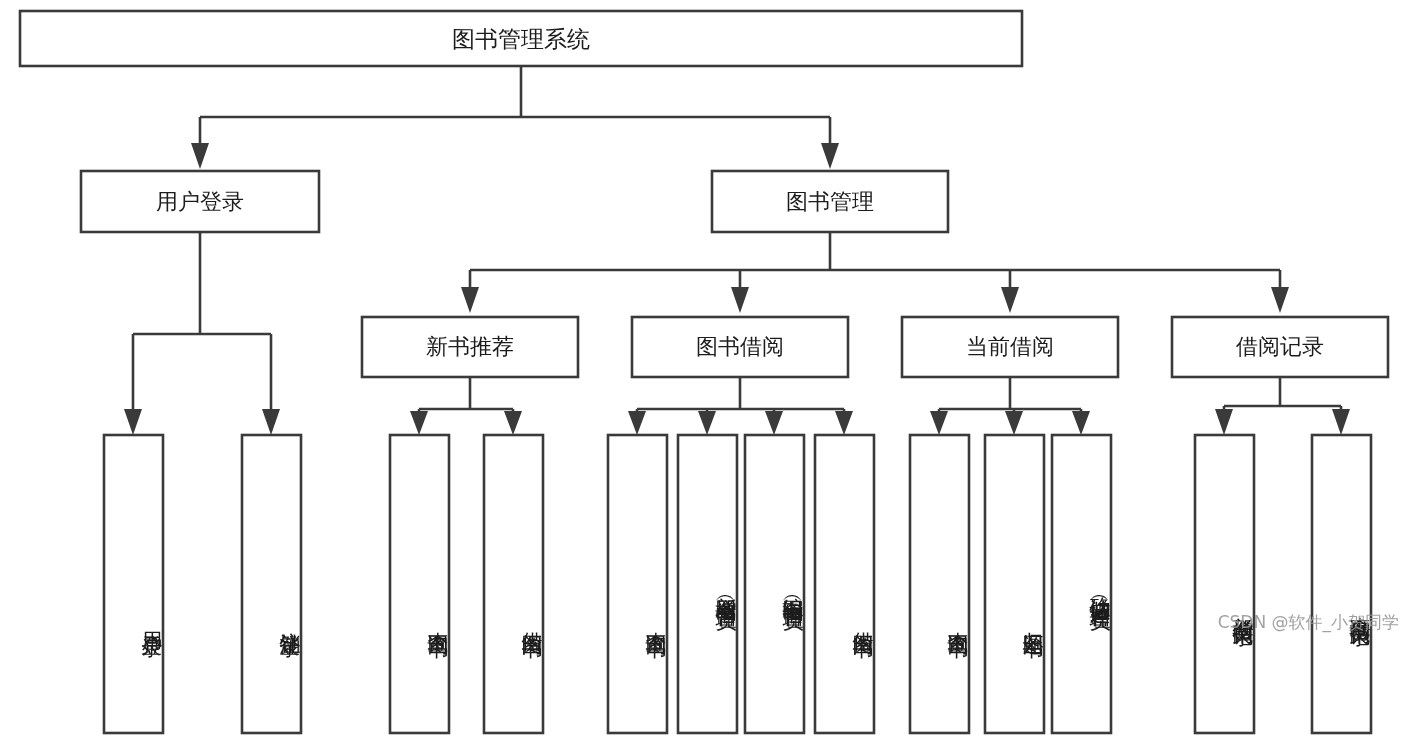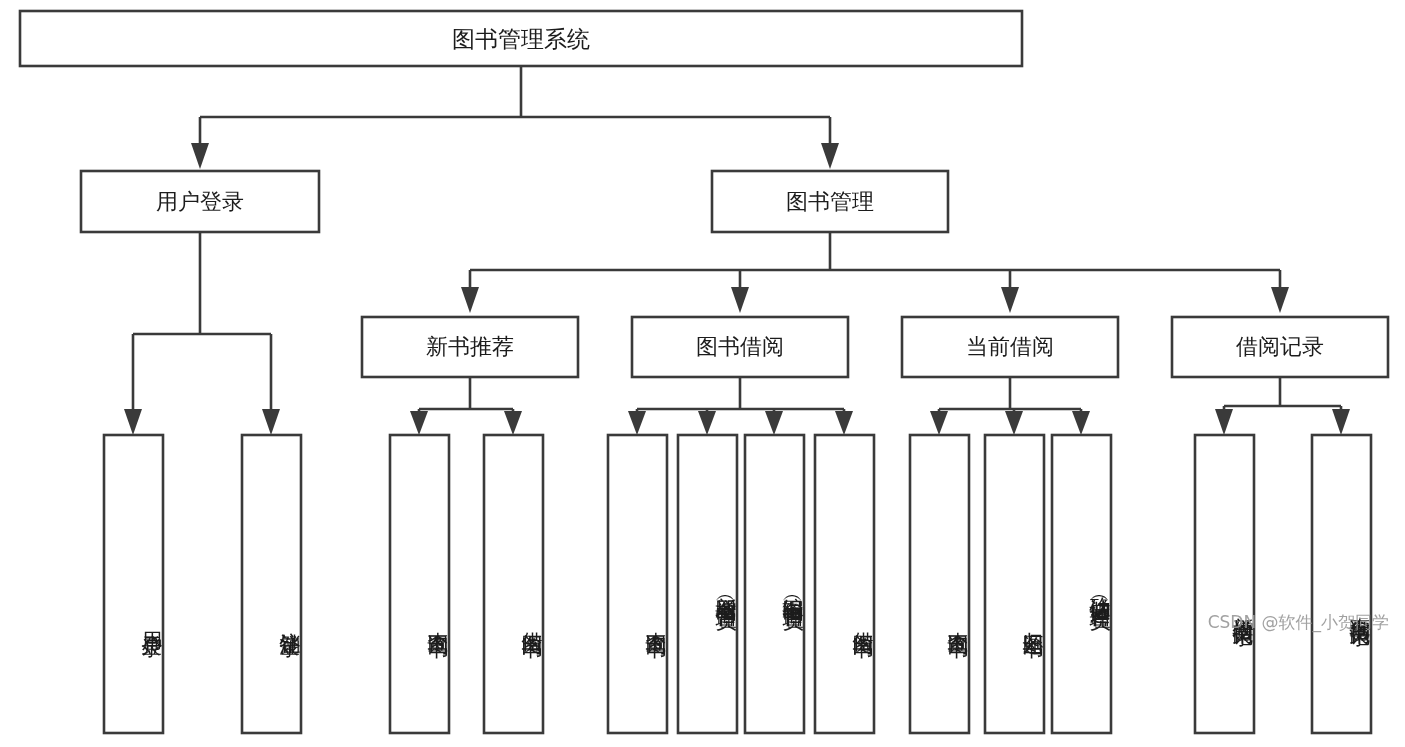--- a/index.html
+++ b/index.html
@@ -66,21 +66,21 @@
     font-family: "DejaVu Sans", "Liberation Sans", sans-serif;
     font-size: 21px;
     line-height: 1.06;
     letter-spacing: 2px;
     color: #1c1c1c;
     white-space: nowrap;
     pointer-events: none;
   }
   .watermark {
     position: absolute;
-    right: 16px;
+    right: 6px;
     bottom: 4px;
     font-family: "DejaVu Sans", "Liberation Sans", sans-serif;
     font-size: 17px;
     color: #9a9a9a;
     white-space: nowrap;
     opacity: 0.92;
   }
 </style>
 </head>
 <body>

